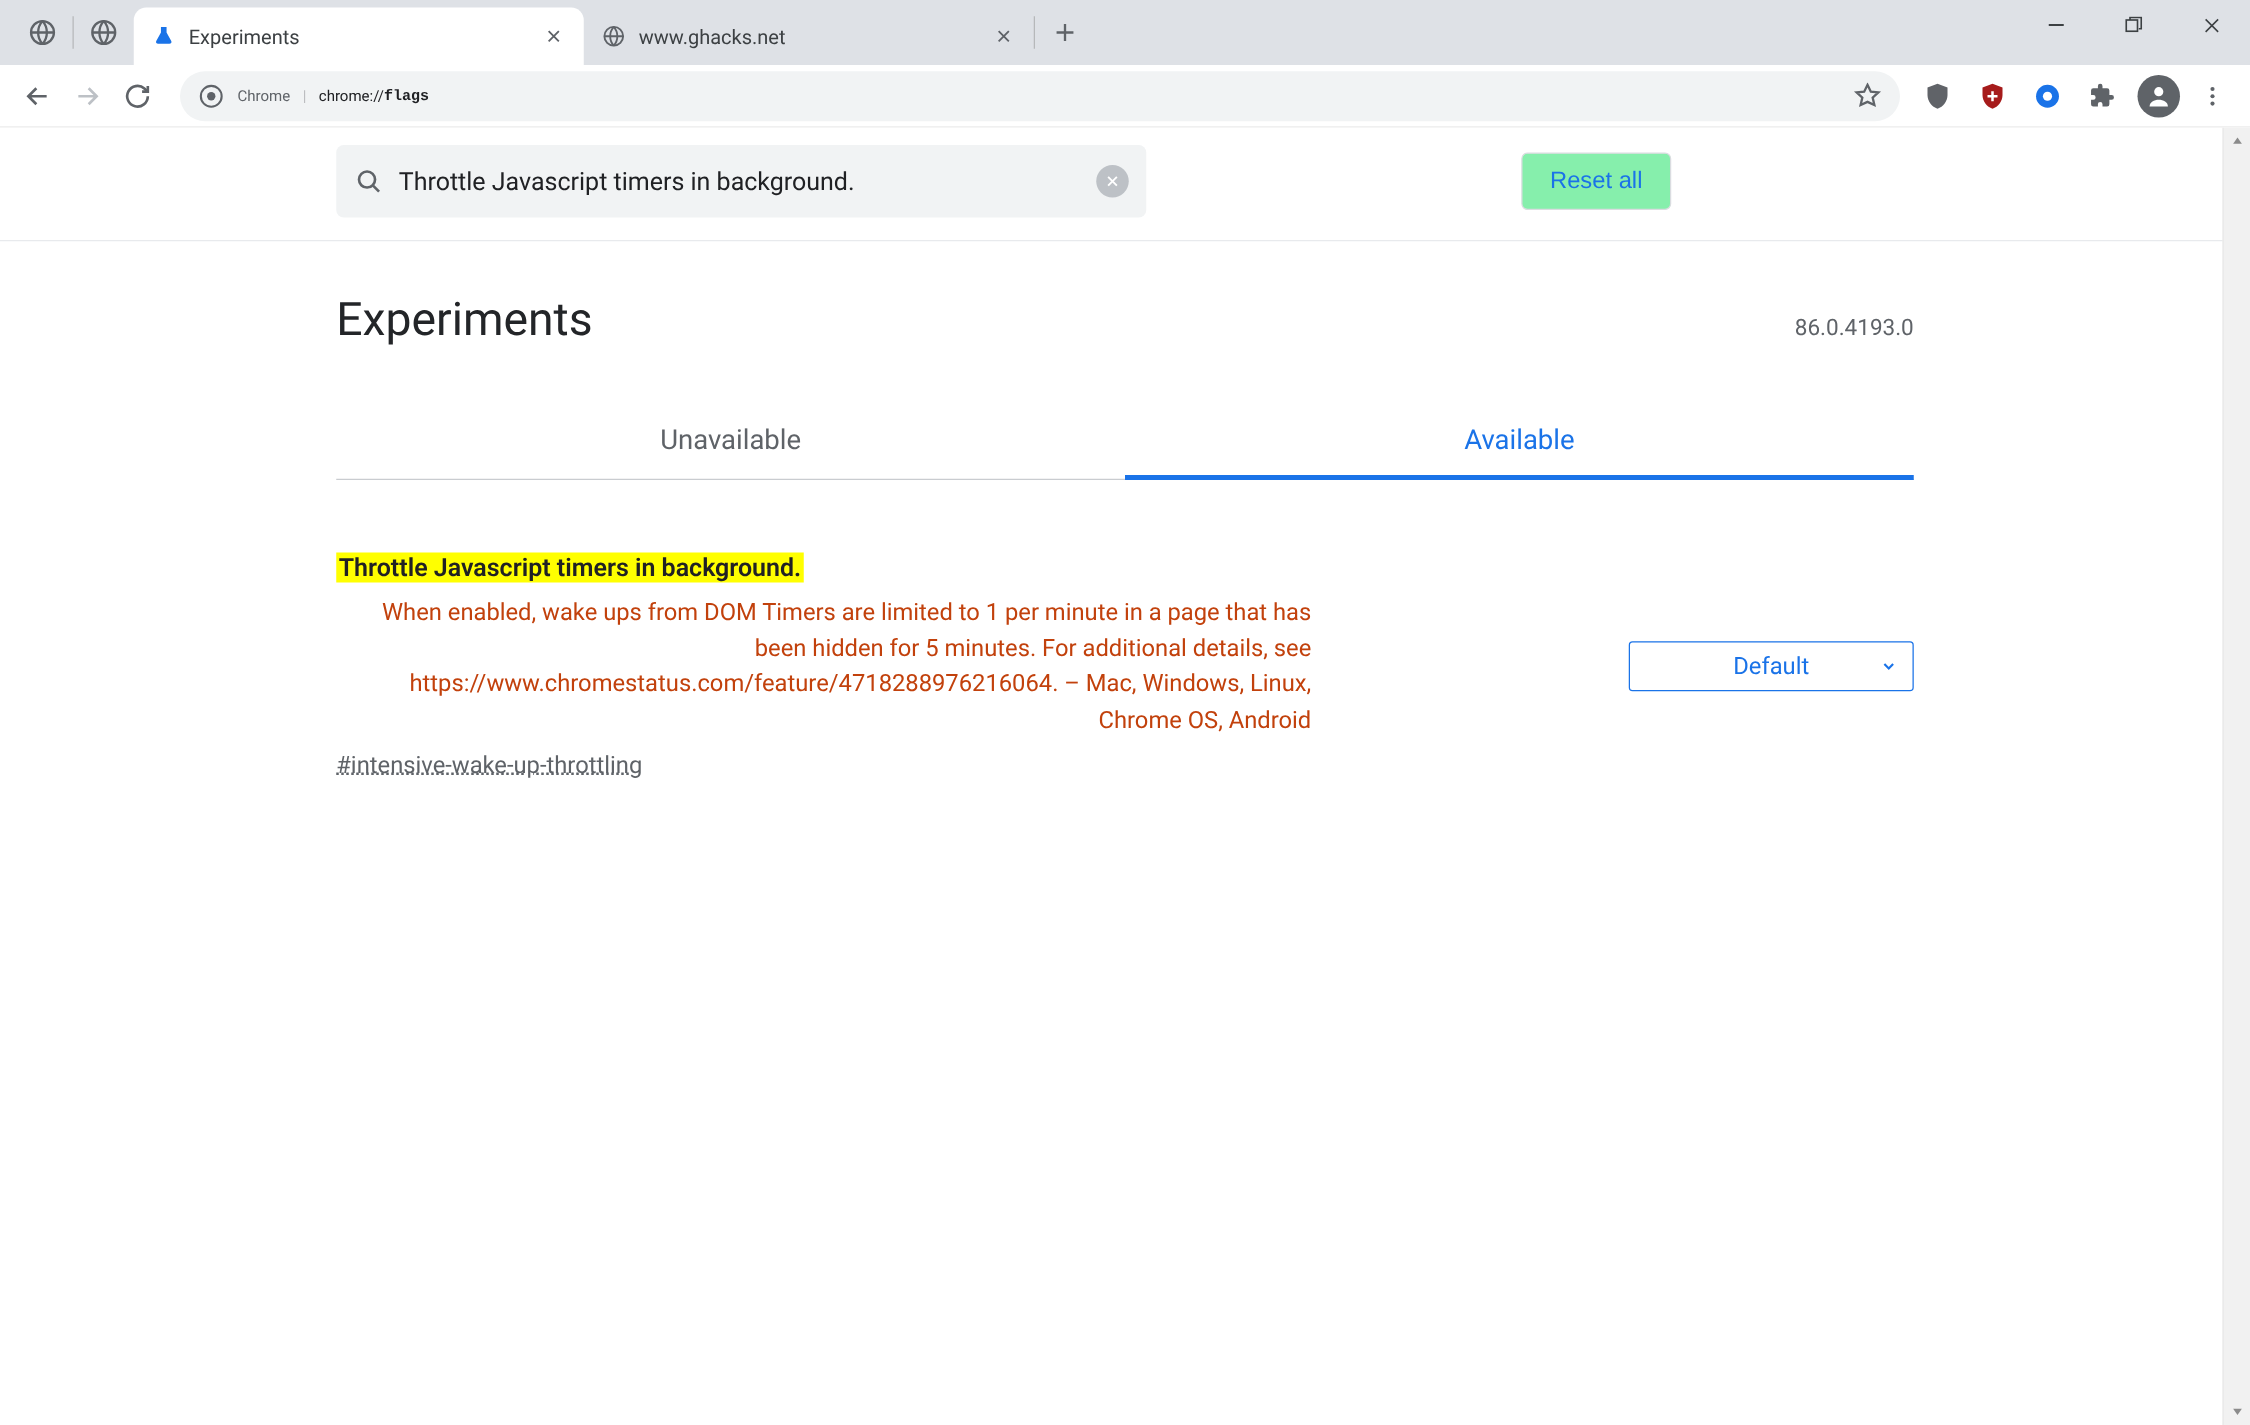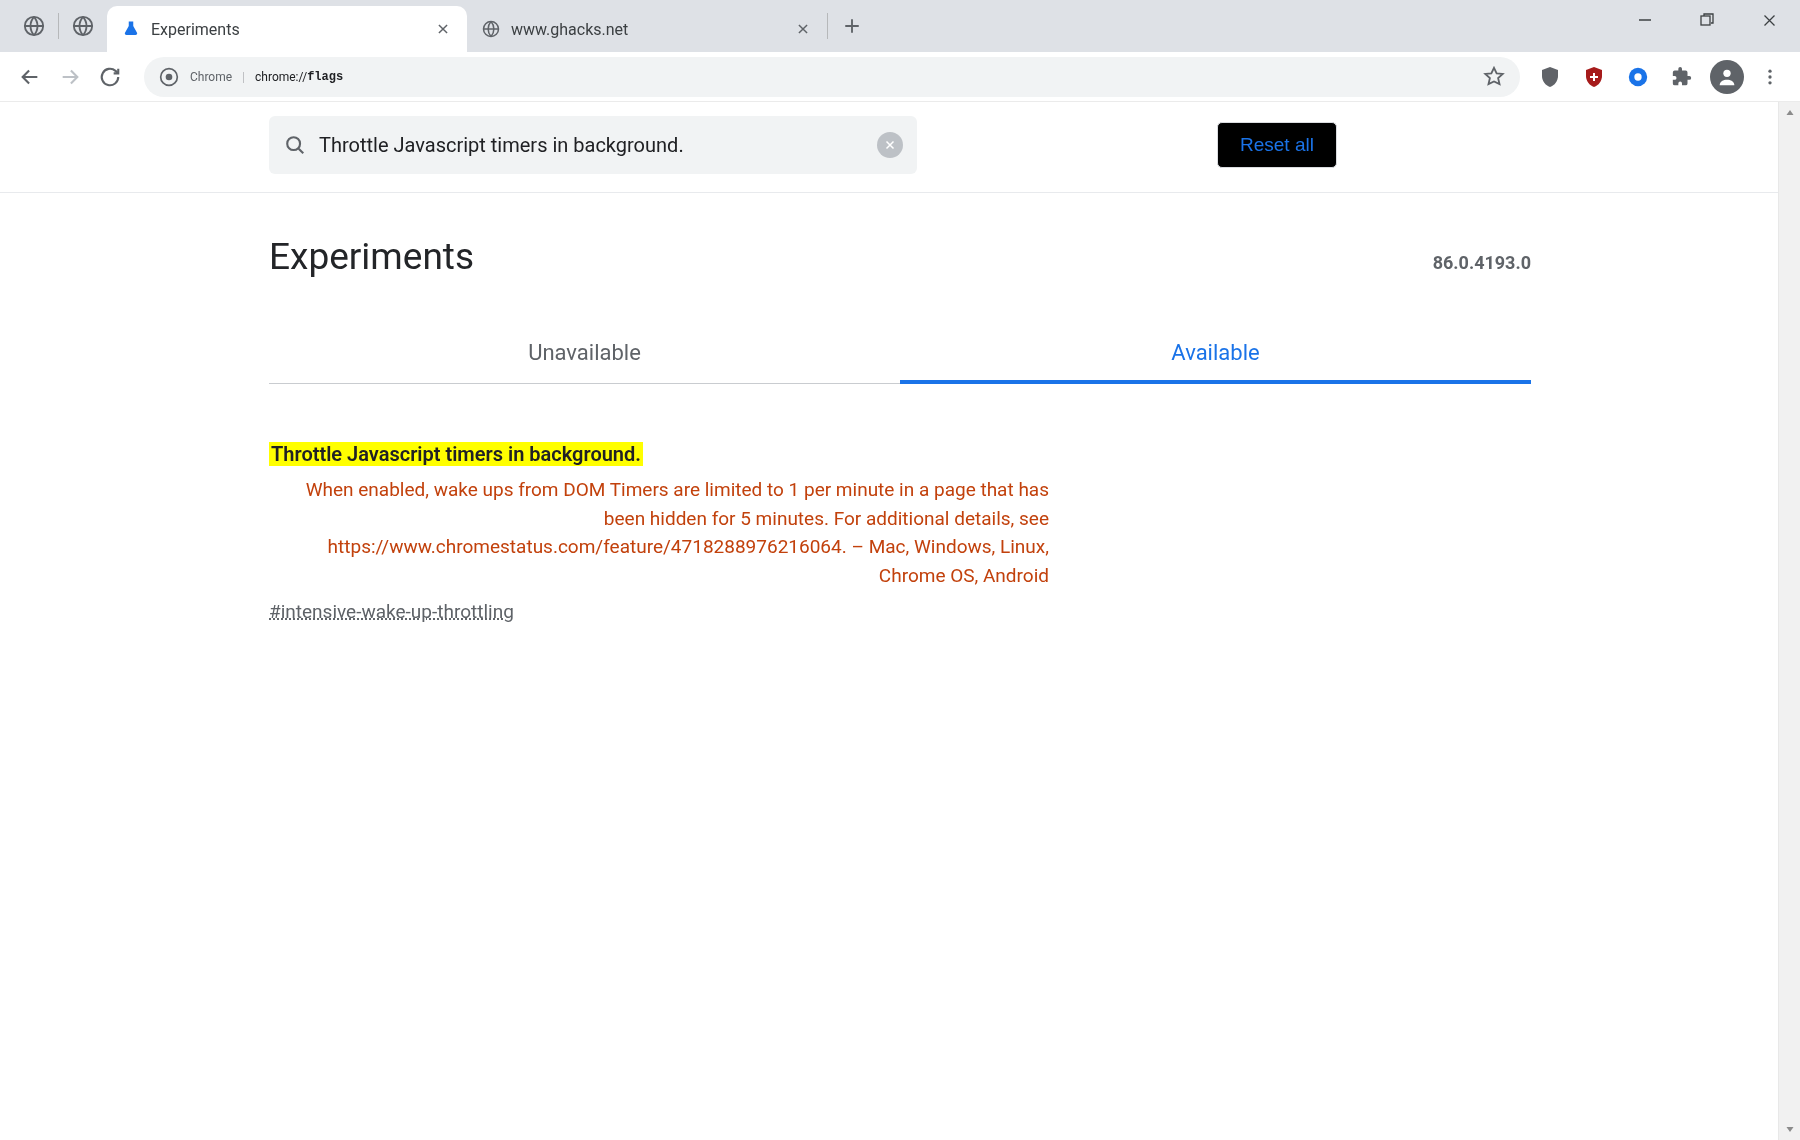--- a/index.html
+++ b/index.html
@@ -141,29 +141,29 @@
     font-size:20px;
   }
   .search-box .mag { color:#5f6368; margin-right:12px; width:24px; height:24px; display:flex;align-items:center;justify-content:center;}
   .search-box .query { flex:1; color:#202124; }
   .search-box .clear {
     width:26px; height:26px; border-radius:50%; background:#bdc1c6;
     display:flex; align-items:center; justify-content:center; color:#fff;
   }
   .reset-btn {
     height:46px; padding:0 22px; border:1px solid #dadce0; border-radius:5px;
-    background:#000000; color:#1a73e8; font-size:19px; display:flex; align-items:center;
+    background:#86efac; color:#1a73e8; font-size:19px; display:flex; align-items:center;
   }
 
   .page-title-row {
     display:flex; align-items:baseline; justify-content:space-between;
     margin-top:42px;
   }
   .page-title { font-size:37px; font-weight:400; color:#232528; }
-  .version { font-size:18px; color:#5f6368;font-weight:bold; }
+  .version { font-size:18px; color:#5f6368; }
 
   .tabs-row {
     display:flex;
     margin-top:48px;
     border-bottom:1px solid #c9ccd0;
   }
   .ftab {
     flex:1;
     text-align:center;
     padding:14px 0 18px;
@@ -399,20 +399,30 @@
       <div class="ftab">Unavailable</div>
       <div class="ftab active">Available</div>
     </div>
 
     <div class="flag-entry">
       <div class="flag-left">
         <span class="flag-name">Throttle Javascript timers in background.</span>
         <div class="flag-desc">When enabled, wake ups from DOM Timers are limited to 1 per minute in a page that has been hidden for 5 minutes. For additional details, see https://www.chromestatus.com/feature/4718288976216064. – Mac, Windows, Linux, Chrome OS, Android</div>
         <a class="flag-hash">#intensive-wake-up-throttling</a>
       </div>
+      <div class="flag-right">
+        <div class="flag-select">
+          <span>Default</span>
+          <span class="chev">
+            <svg width="14" height="14" viewBox="0 0 24 24" fill="none" stroke="#1a73e8" stroke-width="3">
+                <path d="M6 9l6 6 6-6"></path>
+              </svg>
+          </span>
+        </div>
+      </div>
     </div>
   </div>
 
   <div class="vscroll">
     <div class="arrow">
       <svg width="12" height="12" viewBox="0 0 24 24" fill="#8b8b8b">
           <path d="M12 6l7 10H5z"></path>
         </svg>
     </div>
     <div class="track"></div>

